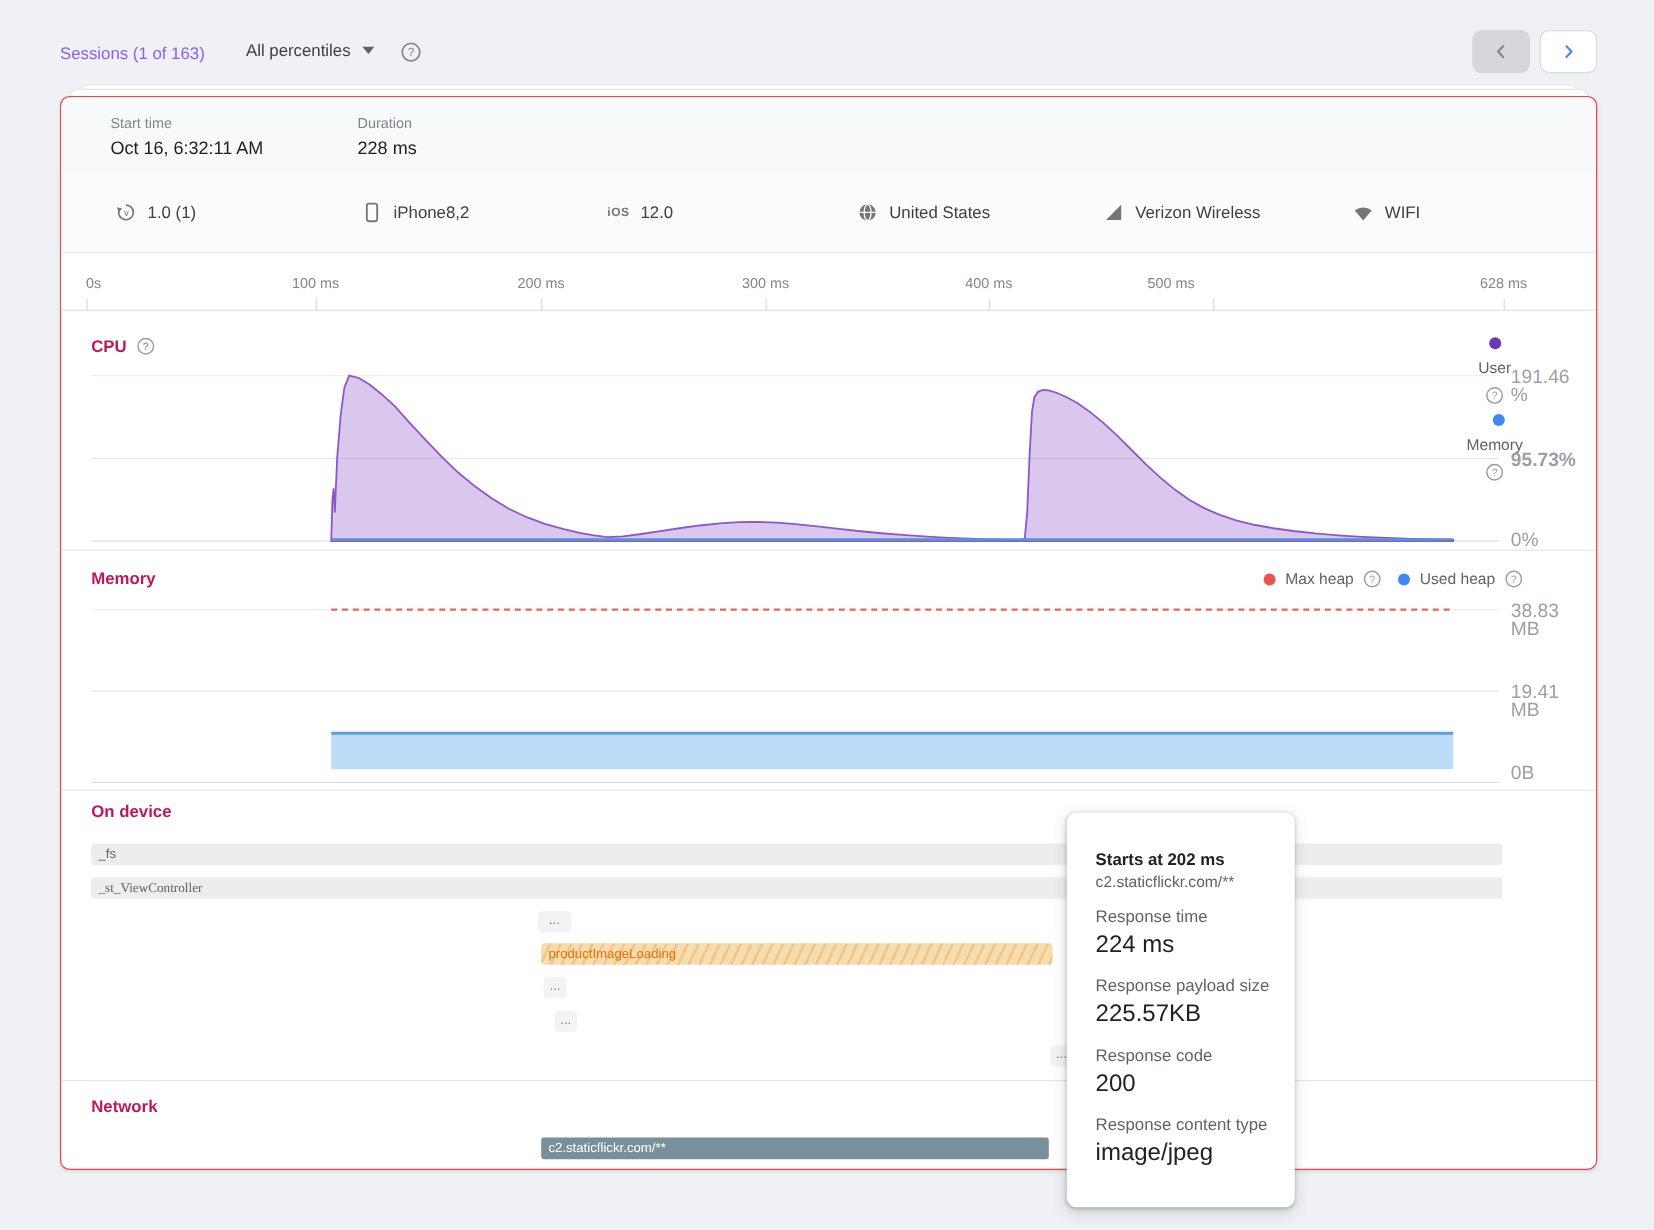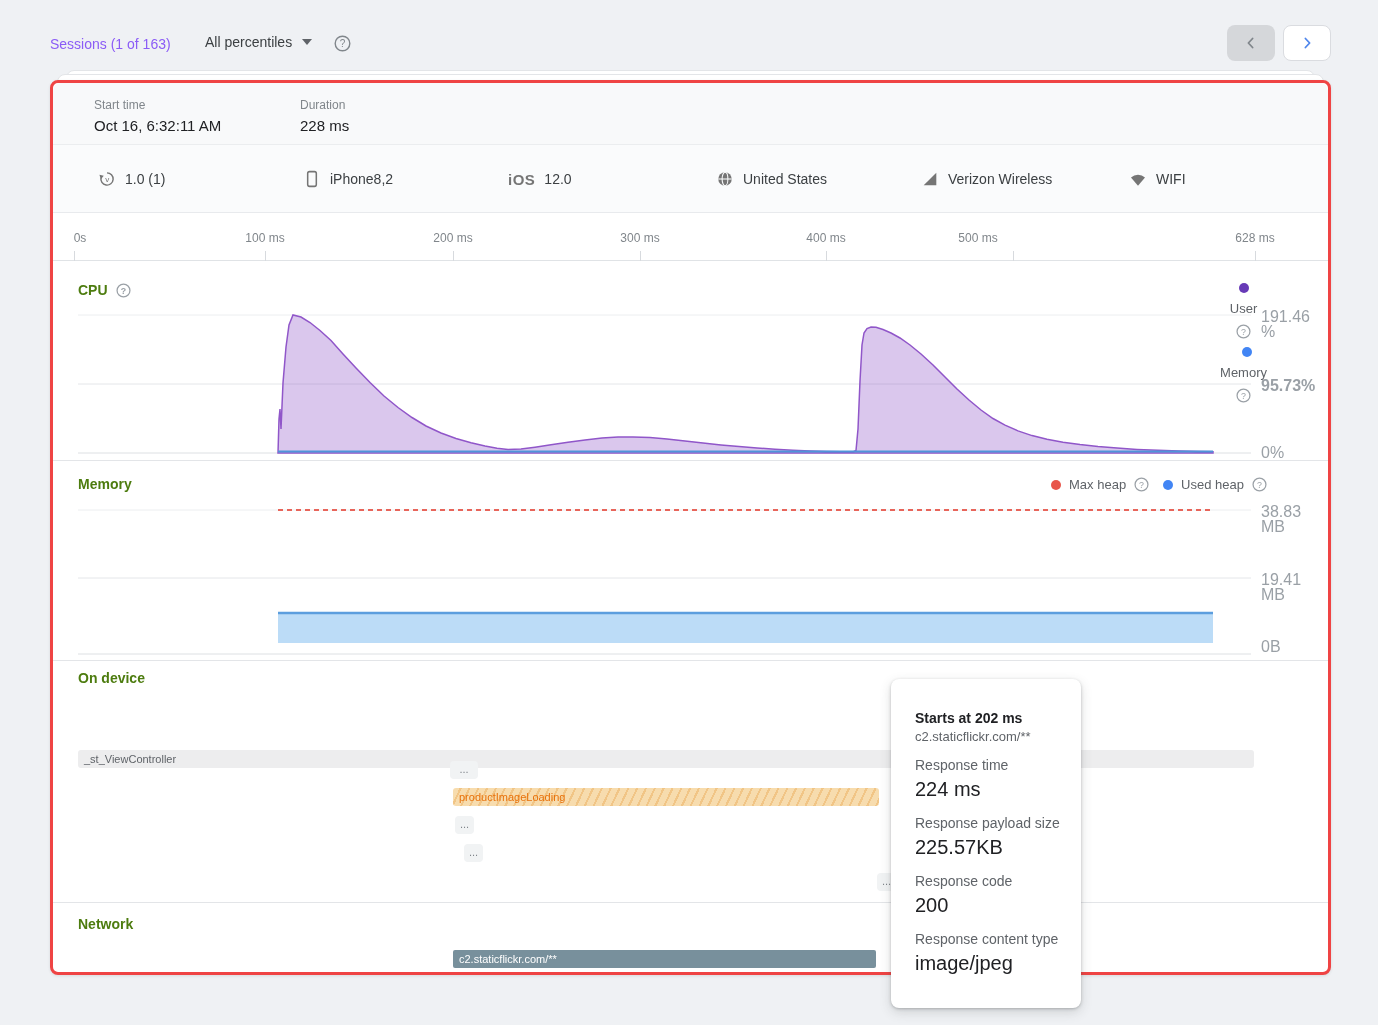--- a/index.html
+++ b/index.html
@@ -15,41 +15,41 @@
   .help-ic { display:inline-flex; align-items:center; justify-content:center; }
   .navbtn { position:absolute; top:25px; width:48px; height:36px; border-radius:8px; display:flex; align-items:center; justify-content:center; cursor:pointer; }
   .navbtn.prev { left:1227px; background:#d5d7da; }
   .navbtn.next { left:1283px; background:#ffffff; border:1px solid #dadce0; }
 
   
   .deck { position:absolute; background:#fff; border:1px solid #e3e5e8; border-radius:8px; }
   .deck.d1 { left:66px; top:70px; width:1249px; height:18px; }
   .deck.d2 { left:57px; top:74px; width:1267px; height:18px; }
   .card { position:absolute; left:50px; top:80px; width:1281px; height:895px; background:#fff;
-          border:3px solid #ef4444; border-radius:8px; box-shadow:0 1px 3px rgba(60,64,67,.12); }
+          border:1px solid #ef4444; border-radius:8px; box-shadow:0 1px 3px rgba(60,64,67,.12); }
 
   
   .band-session { position:absolute; left:0; top:0; width:100%; height:62px; background:#f8f9fa;
                   border-bottom:1px solid #ebedef; border-radius:8px 8px 0 0; }
   .band-device  { position:absolute; left:0; top:62px; width:100%; height:68px; background:#fafbfc;
                   border-bottom:1px solid #e8eaed; }
   .kv { position:absolute; top:15px; }
   .kv .k { font-size:12px; color:#80868b; }
   .kv .v { font-size:15px; color:#202124; margin-top:5px; }
   .dev-item { position:absolute; top:0; height:68px; display:flex; align-items:center; gap:9px; }
   .dev-item .txt { font-size:14px; color:#3c4043; }
-  .ios-glyph { font-size:15px; font-weight:bold; color:#757575; letter-spacing:.5px; }
+  .ios-glyph { font-size:10px; font-weight:bold; color:#757575; letter-spacing:.5px; }
 
   
   .band-timeline { position:absolute; left:0; top:130px; width:100%; height:48px; background:#fff; border-bottom:1px solid #e0e3e6; }
   .tl-label { position:absolute; top:18px; transform:translateX(-50%); font-size:12px; color:#80868b; white-space:nowrap; }
   .tl-tick  { position:absolute; top:38px; width:1px; height:10px; background:#d7dade; }
 
   
-  .section-title { position:absolute; left:25px; font-size:14px; font-weight:bold; color:#4d7c0f; display:flex; align-items:center; gap:8px; }
+  .section-title { position:absolute; left:25px; font-size:14px; font-weight:bold; color:#be185d; display:flex; align-items:center; gap:8px; }
   .legend { position:absolute; display:flex; align-items:center; gap:8px; font-size:13px; color:#5f6368; }
   .dot { width:10px; height:10px; border-radius:50%; display:inline-block; }
   .chart-svg { position:absolute; left:0; }
   .axis { position:absolute; left:1208px; font-size:16px; color:#9aa0a6; }
   .sec-border { position:absolute; left:0; width:100%; border-bottom:1px solid #e3e5e8; }
 
   
   .trace { position:absolute; height:18px; border-radius:3px; background:#ededee; color:#5f6368;
            font-size:11px; line-height:18px; padding-left:6px; overflow:hidden; white-space:nowrap; cursor:pointer; }
   .trace.striped { background:repeating-linear-gradient(115deg, #f7dcae 0 6px, #f1c586 6px 8px); color:#e8710a; }
@@ -244,21 +244,22 @@
     <div class="axis" style="top:420px;">38.83</div>
     <div class="axis" style="top:435px;">MB</div>
     <div class="axis" style="top:488px;">19.41</div>
     <div class="axis" style="top:503px;">MB</div>
     <div class="axis" style="top:555px;">0B</div>
     <div class="sec-border" style="top:577px;"></div>
 
     <div class="section-title" style="top:587px;">
       <span>On device</span>
     </div>
-    <div class="trace" style="left:25px; top:667px; width:1176px;">_st_ViewController</div>
+    <div class="trace" style="left:25px; top:622px; width:1176px;">_fs</div>
+    <div class="trace" style="left:25px; top:650px; width:1176px;font-family:Liberation Serif, serif;">_st_ViewController</div>
     <div class="chip" style="left:397px; top:678px; width:28px;">...</div>
     <div class="trace striped" style="left:400px; top:705px; width:426px;">productImageLoading</div>
     <div class="chip" style="left:402px; top:733px; width:19px;">...</div>
     <div class="chip" style="left:411px; top:761px; width:19px;">...</div>
     <div class="chip" style="left:824px; top:790px; width:19px;">...</div>
     <div class="sec-border" style="top:819px;"></div>
 
     <div class="section-title" style="top:833px;">
       <span>Network</span>
     </div>

